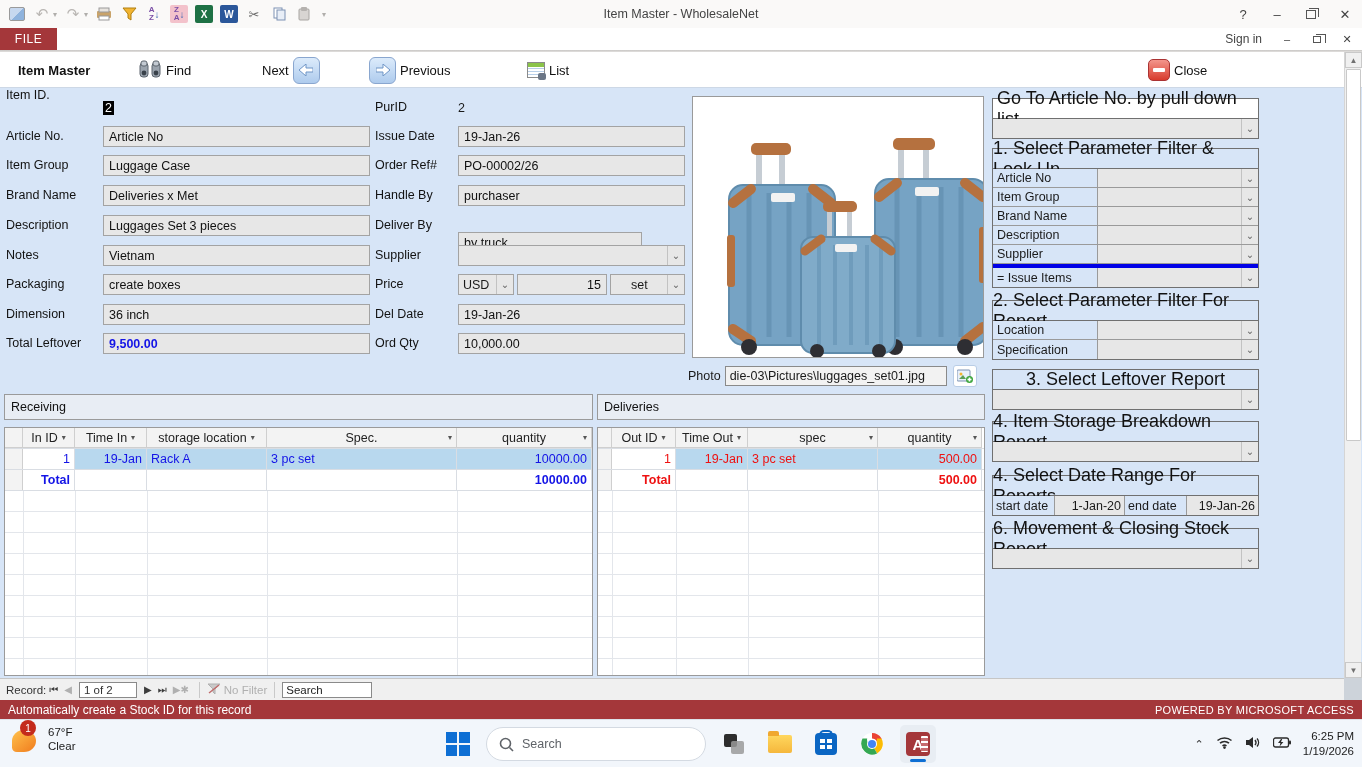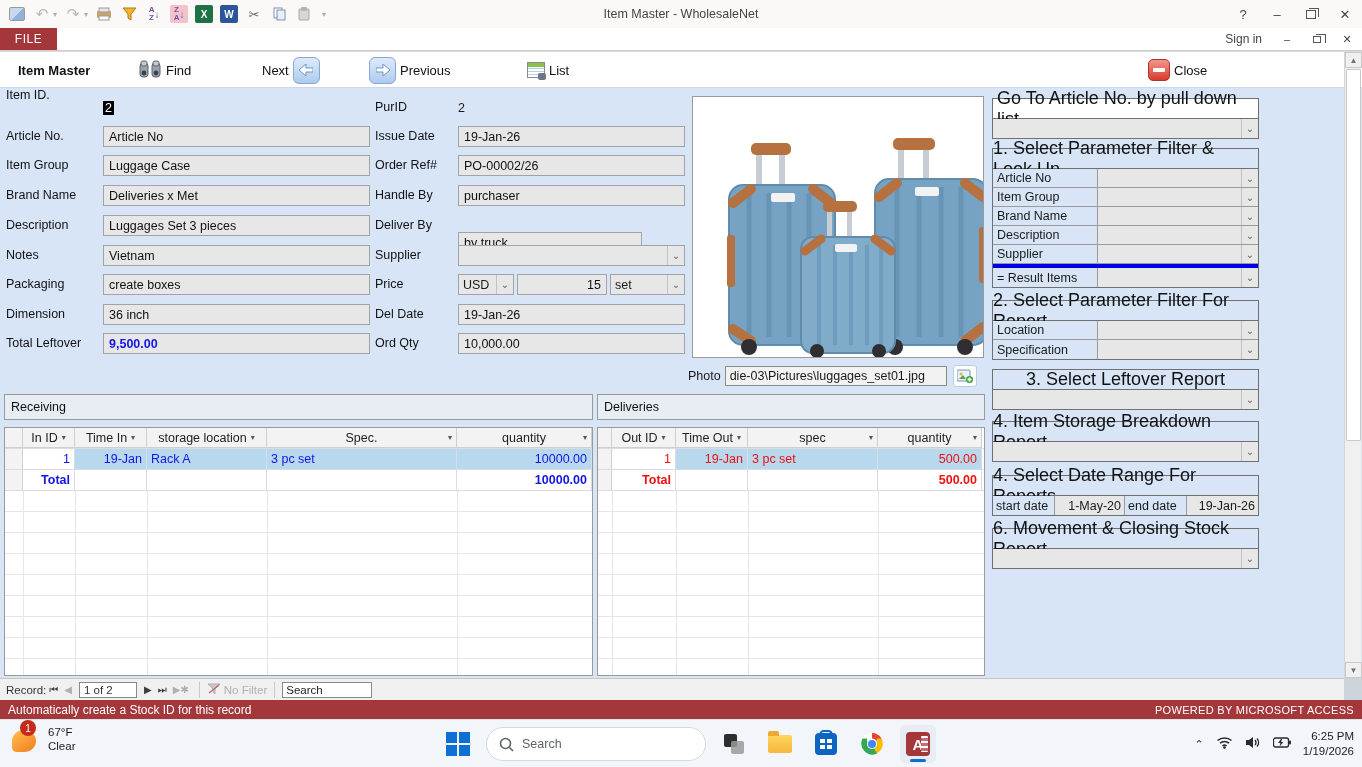--- a/index.html
+++ b/index.html
@@ -296,21 +296,21 @@
     <div class="dd" style="left:458px;top:157px;width:227px">
         <span class="ddchev">⌄</span>
       </div>
     <div class="flabel" style="left:375px;top:189px">Price</div>
     <div class="dd" style="left:458px;top:186px;width:56px">
       <span style="flex:1;padding-left:4px">USD</span>
       <span class="ddchev">⌄</span>
     </div>
     <div class="fbox num-right" style="left:517px;top:186px;width:90px">15</div>
     <div class="dd" style="left:610px;top:186px;width:75px">
-      <span style="flex:1;padding-left:4px">set</span>
+      <span style="flex:1;padding-left:20px">set</span>
       <span class="ddchev">⌄</span>
     </div>
     <div class="flabel" style="left:375px;top:219px">Del Date</div>
     <div class="fbox" style="left:458px;top:216px;width:227px">19-Jan-26</div>
     <div class="flabel" style="left:375px;top:248px">Ord Qty</div>
     <div class="fbox" style="left:458px;top:245px;width:227px">10,000.00</div>
 
     <div class="photo-frame">
       <svg width="290" height="260" viewBox="0 0 290 260">
         <rect x="0" y="0" width="290" height="260" fill="#ffffff"></rect>
@@ -405,21 +405,21 @@
           </div>
         </div>
       <div class="sprow">
           <div class="splabel">Supplier</div>
           <div class="spdd">
             <span class="ddchev">⌄</span>
           </div>
         </div>
       <div class="blueline"></div>
       <div class="sprow">
-          <div class="splabel">= Result Items</div>
+          <div class="splabel">= Issue Items</div>
           <div class="spdd">
             <span class="ddchev">⌄</span>
           </div>
         </div>
     </div>
 
     <div class="spbox" style="top:212px">
       <div class="sphead">2. Select Parameter Filter For Report</div>
       <div class="sprow">
           <div class="splabel">Location</div>
@@ -450,21 +450,21 @@
           <div class="spdd">
             <span class="ddchev">⌄</span>
           </div>
         </div>
     </div>
 
     <div class="spbox" style="top:387px">
       <div class="sphead">4. Select Date Range For  Reports</div>
       <div class="spdate">
         <div class="lab">start date</div>
-        <div class="val" style="width:70px">1-May-20</div>
+        <div class="val" style="width:70px">1-Jan-20</div>
         <div class="lab">end date</div>
         <div class="val" style="flex:1;border-right:none">19-Jan-26</div>
       </div>
     </div>
 
     <div class="spbox" style="top:440px">
       <div class="sphead">6. Movement &amp; Closing Stock Report</div>
       <div class="sprow">
           <div class="spdd">
             <span class="ddchev">⌄</span>

